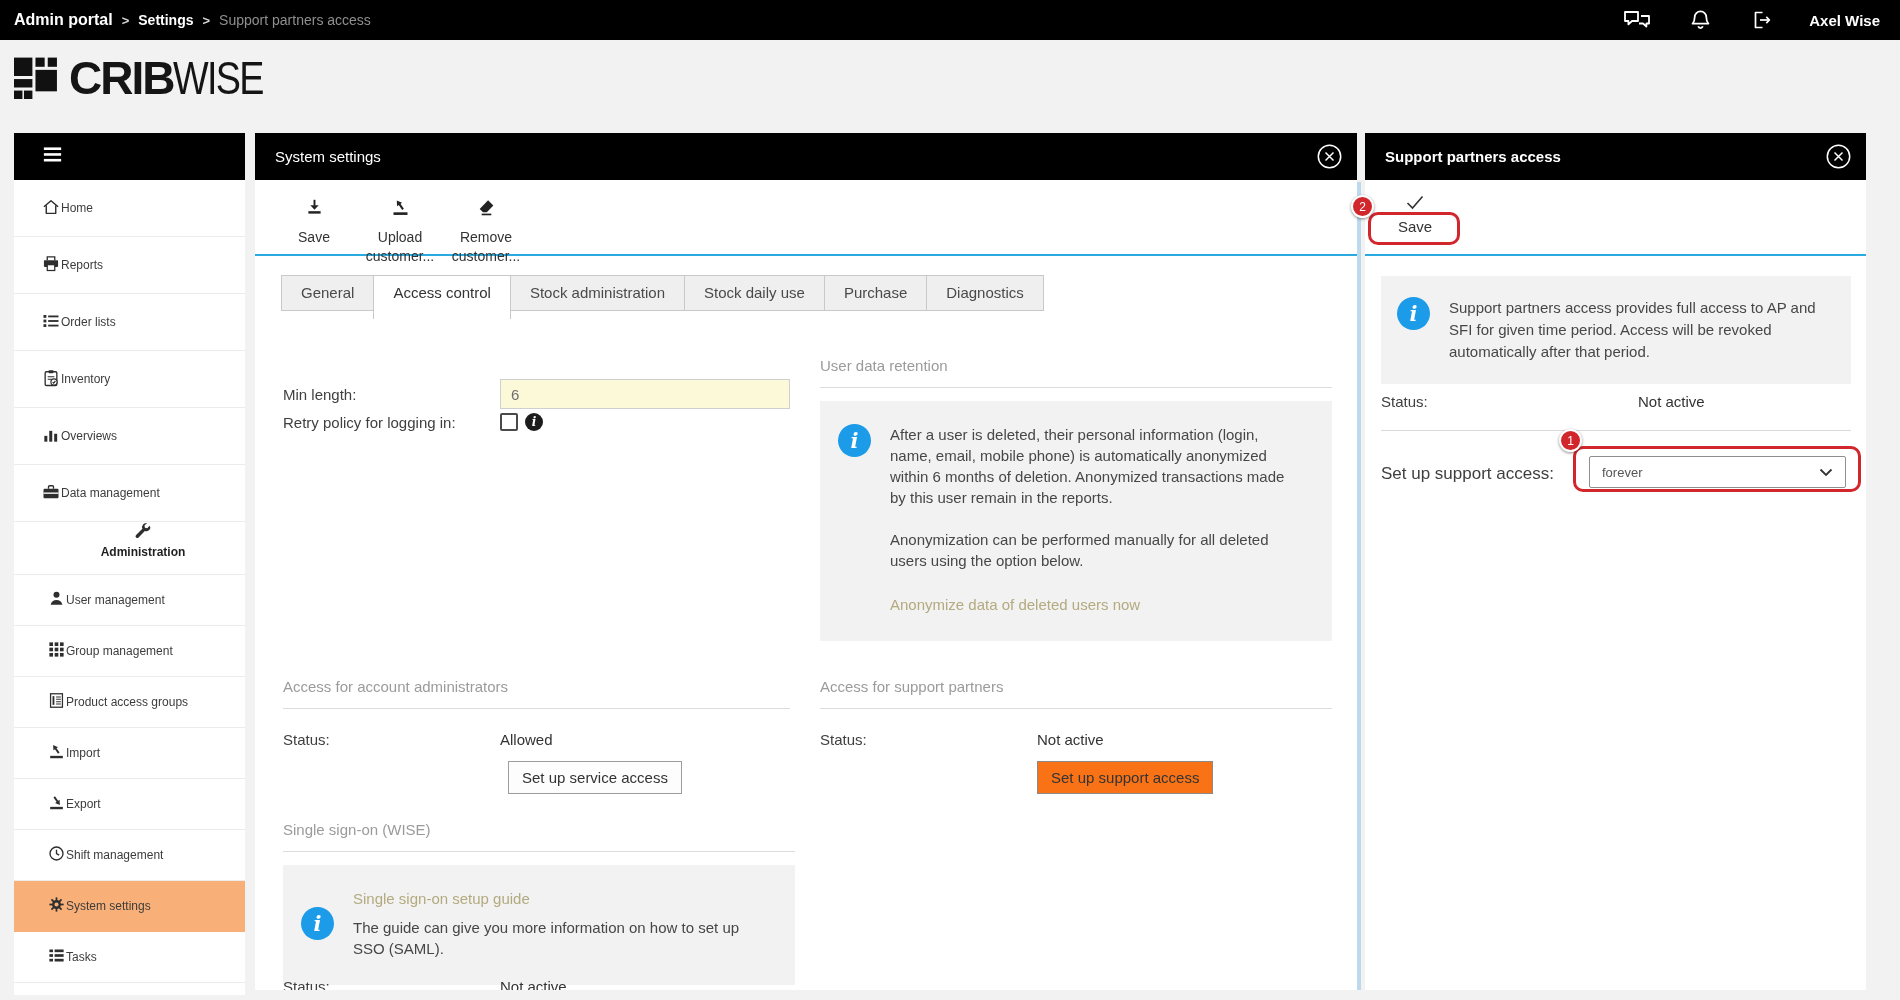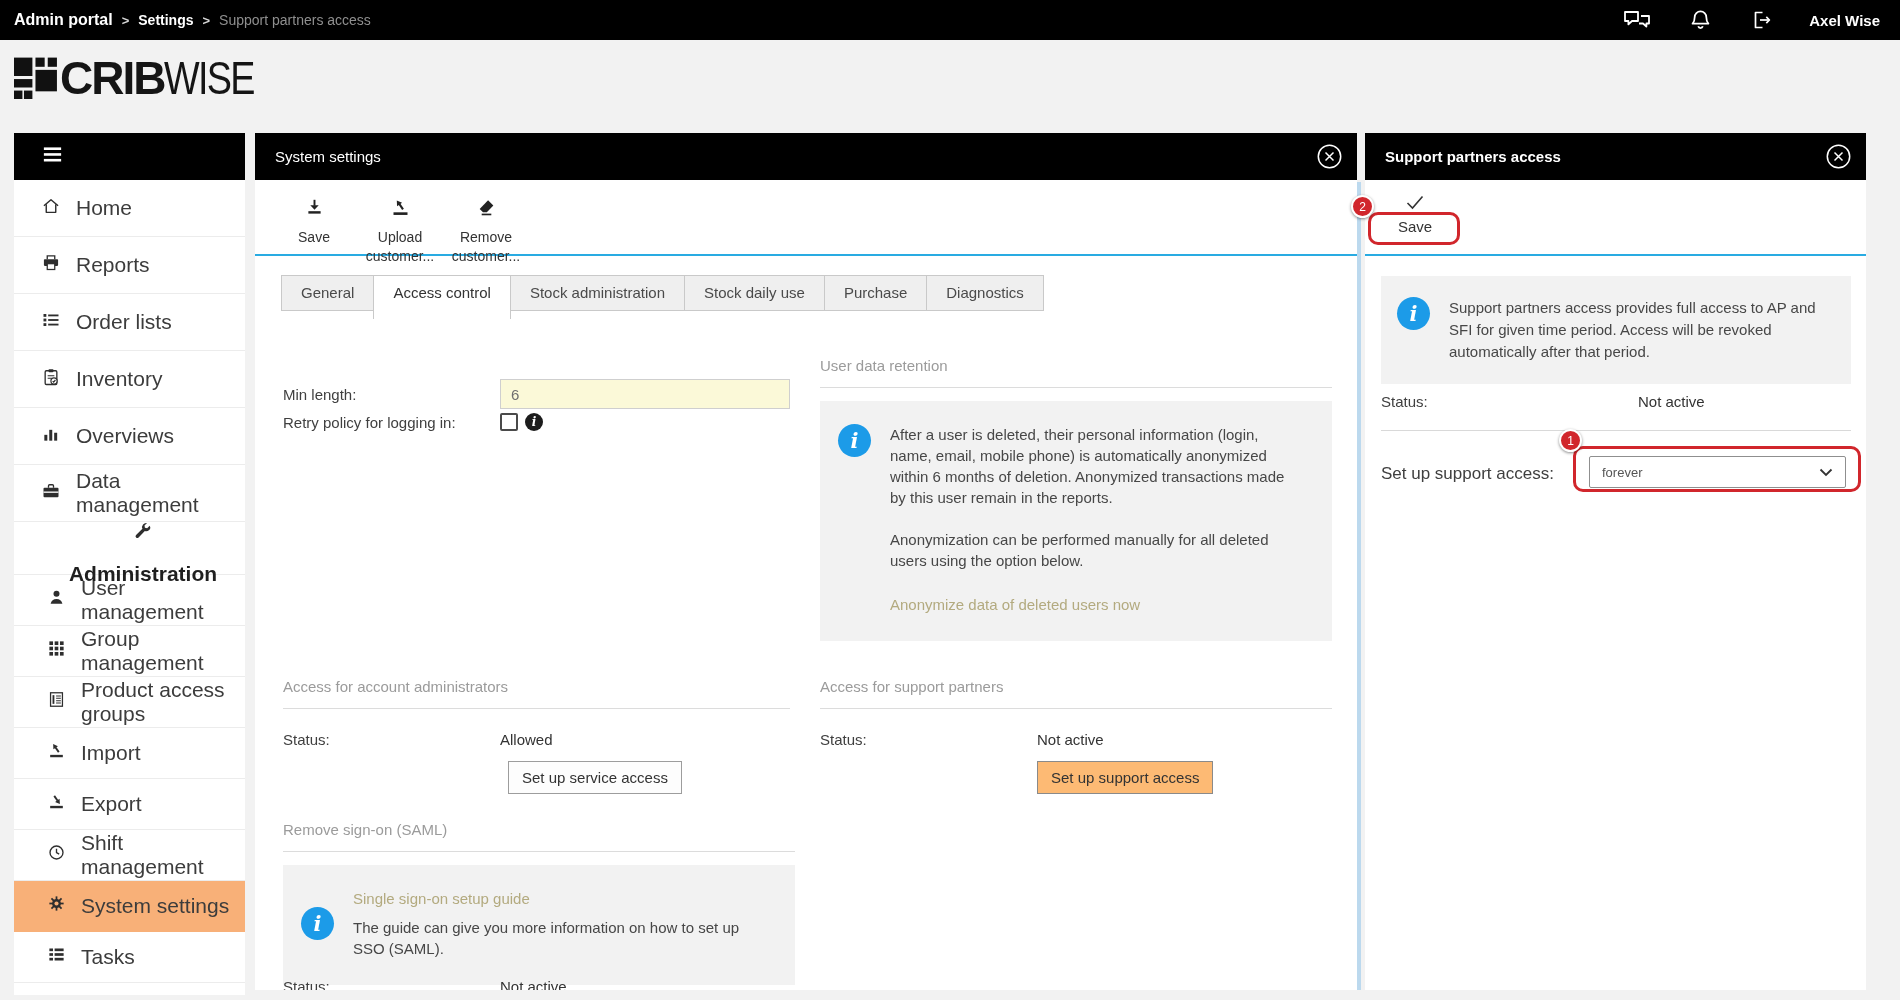--- a/index.html
+++ b/index.html
@@ -11,30 +11,30 @@
             display:flex; align-items:center; padding:0 20px 0 14px; color:#fff; }
   .crumb-root { font-size:16px; font-weight:700; }
   .crumb-mid  { font-size:14px; font-weight:700; }
   .crumb-leaf { font-size:14px; color:#8f8f8f; }
   .crumb-sep  { margin:0 9px; font-size:13px; color:#d8d8d8; font-weight:700; }
   .topbar-right { margin-left:auto; display:flex; align-items:center; gap:36px; }
   .topbar-right svg { display:block; }
   .username { font-size:15px; font-weight:700; }
 
   
-  .logo { position:absolute; top:53px; left:14px; display:flex; align-items:center; }
+  .logo { position:absolute; top:53px; left:14px; display:flex; align-items:center; gap:9px; }
   .logo-text { font-size:46px; line-height:1; color:#151515; letter-spacing:-2px; display:flex; }
   .logo-bold { font-weight:800; }
   .logo-light { font-weight:400; display:inline-block; transform:scaleX(.82); transform-origin:left center; }
 
   
   .sidebar { position:absolute; left:14px; top:133px; width:231px; height:862px; background:#fff; }
   .sidebar-head { height:47px; background:#000; display:flex; align-items:center; padding-left:27px; }
-  .nav-item { display:flex; align-items:center; gap:15px; padding-left:27px; height:57px;
-              border-bottom:1px solid #ececec; font-size:21px; color:#3c3c3c; cursor:pointer; }
+  .nav-item { display:flex; align-items:center; padding-left:27px; height:57px;
+              border-bottom:1px solid #ececec; font-size:12px; color:#3c3c3c; cursor:pointer; }
   .nav-item svg { flex:none; color:#2e2e2e; }
   .nav-item.sub { padding-left:33px; height:51px; }
   .nav-item.section { font-weight:700; color:#1f1f1f; height:53px;flex-direction:column; }
   .nav-item.active { background:#f8b078; border-bottom-color:#f8b078; }
 
   
   .panel-header { height:47px; background:#000; color:#fff; display:flex; align-items:center;
                   padding:0 14px 0 20px; font-size:15px; }
   .panel-close { margin-left:auto; cursor:pointer; display:flex; }
 
@@ -77,21 +77,21 @@
   .info-i { width:33px; height:33px; border-radius:50%; background:#1c9be8; color:#fff; flex:none;
             display:flex; align-items:center; justify-content:center; margin-right:19px;
             font-family:"DejaVu Serif", serif; font-style:italic; font-weight:700; font-size:21px; }
   .info-text { font-size:15px; line-height:21px; color:#474747; width:414px; }
   .info-text p + p { margin-top:21px; }
   .tan-link { color:#b3aa7f; margin-top:23px; display:inline-block; cursor:pointer; font-size:15px; }
 
   .btn { display:inline-block; font-size:15px; color:#333; padding:7px 13px; cursor:pointer;
          font-family:"Liberation Sans",sans-serif; }
   .btn-light { background:#fdfdfd; border:1px solid #9d9d9d;margin-left:8px; }
-  .btn-gray  { background:#fdba74; border:1px solid #8a8a8a; }
+  .btn-gray  { background:#f97316; border:1px solid #8a8a8a; }
   .btn-row { margin-top:13px; padding-left:217px; }
 
   .sso-box { align-items:center; }
   .sso-link { color:#b3aa7f; font-size:15px; margin-bottom:8px; cursor:pointer; display:inline-block; }
 
   
   .right-panel { position:absolute; left:1365px; top:133px; width:501px; height:857px; background:#fff; }
   .rp-savearea { position:absolute; top:47px; left:0; right:0; height:76px; border-bottom:2px solid #29abe2; }
   .rp-save { position:absolute; left:17px; top:12px; width:66px; display:flex; flex-direction:column;
              align-items:center; font-size:15px; color:#333; cursor:pointer; }
@@ -410,21 +410,21 @@
       <div class="frow">
         <span class="flabel">Status:</span>
         <span class="fvalue">Not active</span>
       </div>
       <div class="btn-row">
         <span class="btn btn-gray">Set up support access</span>
       </div>
     </div>
 
     <div class="sec sec-sso">
-      <div class="sec-title">Remove sign-on (SAML)</div>
+      <div class="sec-title">Single sign-on (WISE)</div>
       <div class="infobox sso-box">
         <span class="info-i">i</span>
         <div class="info-text">
           <span class="sso-link">Single sign-on setup guide</span>
           <p>The guide can give you more information on how to set up SSO (SAML).</p>
         </div>
       </div>
     </div>
 
     <div class="sec sec-cut">

